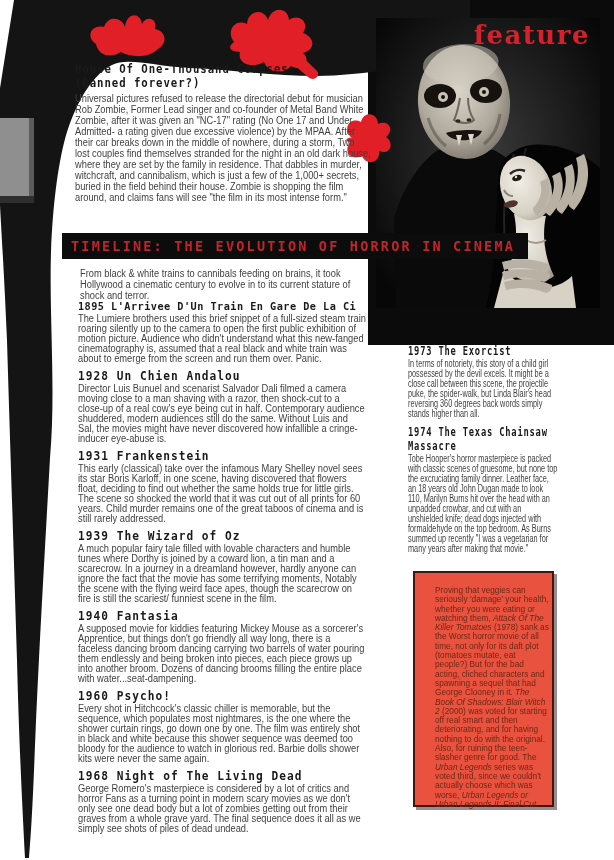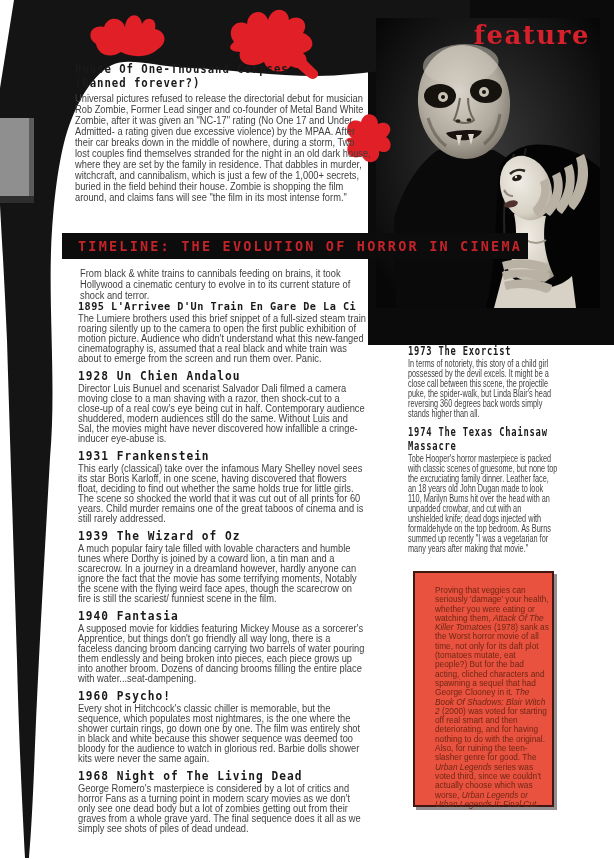--- a/index.html
+++ b/index.html
@@ -7,21 +7,21 @@
         font-family:"Liberation Sans",sans-serif;}
   .bg-svg{position:absolute;left:0;top:0;z-index:0;}
   .photo-svg{position:absolute;left:376px;top:18px;width:224px;height:290px;z-index:1;}
   .splat-svg{position:absolute;left:0;top:0;z-index:2;pointer-events:none;}
   .feature{position:absolute;left:455px;top:20px;width:135px;text-align:right;z-index:3;
            font-family:"DejaVu Serif",serif;font-weight:bold;font-size:26px;
            color:#d6202c;letter-spacing:1.5px;}
   .banner{position:absolute;left:62px;top:233px;width:466px;height:26px;z-index:3;
           background:#0c0c0c;color:#c4232a;font-family:"DejaVu Sans Mono",monospace;
           font-weight:bold;font-size:13.5px;letter-spacing:2.2px;line-height:27px;
-          padding-left:16px;box-sizing:border-box;white-space:nowrap;overflow:hidden;}
+          padding-left:9px;box-sizing:border-box;white-space:nowrap;overflow:hidden;}
   .lead{position:absolute;left:75px;top:62px;width:318px;z-index:3;
         transform:scaleX(0.93);transform-origin:left top;}
   .lead-title{font-family:"DejaVu Sans Mono",monospace;font-weight:bold;font-size:11.5px;
         letter-spacing:1px;color:#1a1a1a;line-height:14px;}
   .lead-body{margin-top:3px;font-size:10px;line-height:11px;color:#3f3f3f;}
   .intro{position:absolute;left:80px;top:268px;width:300px;z-index:3;font-size:10px;
         line-height:11px;color:#3f3f3f;transform:scaleX(0.93);transform-origin:left top;}
   .tl-left{position:absolute;left:78px;top:300px;width:310px;z-index:3;
         transform:scaleX(0.93);transform-origin:left top;}
   .tl-right{position:absolute;left:408px;top:344px;width:205px;z-index:3;

